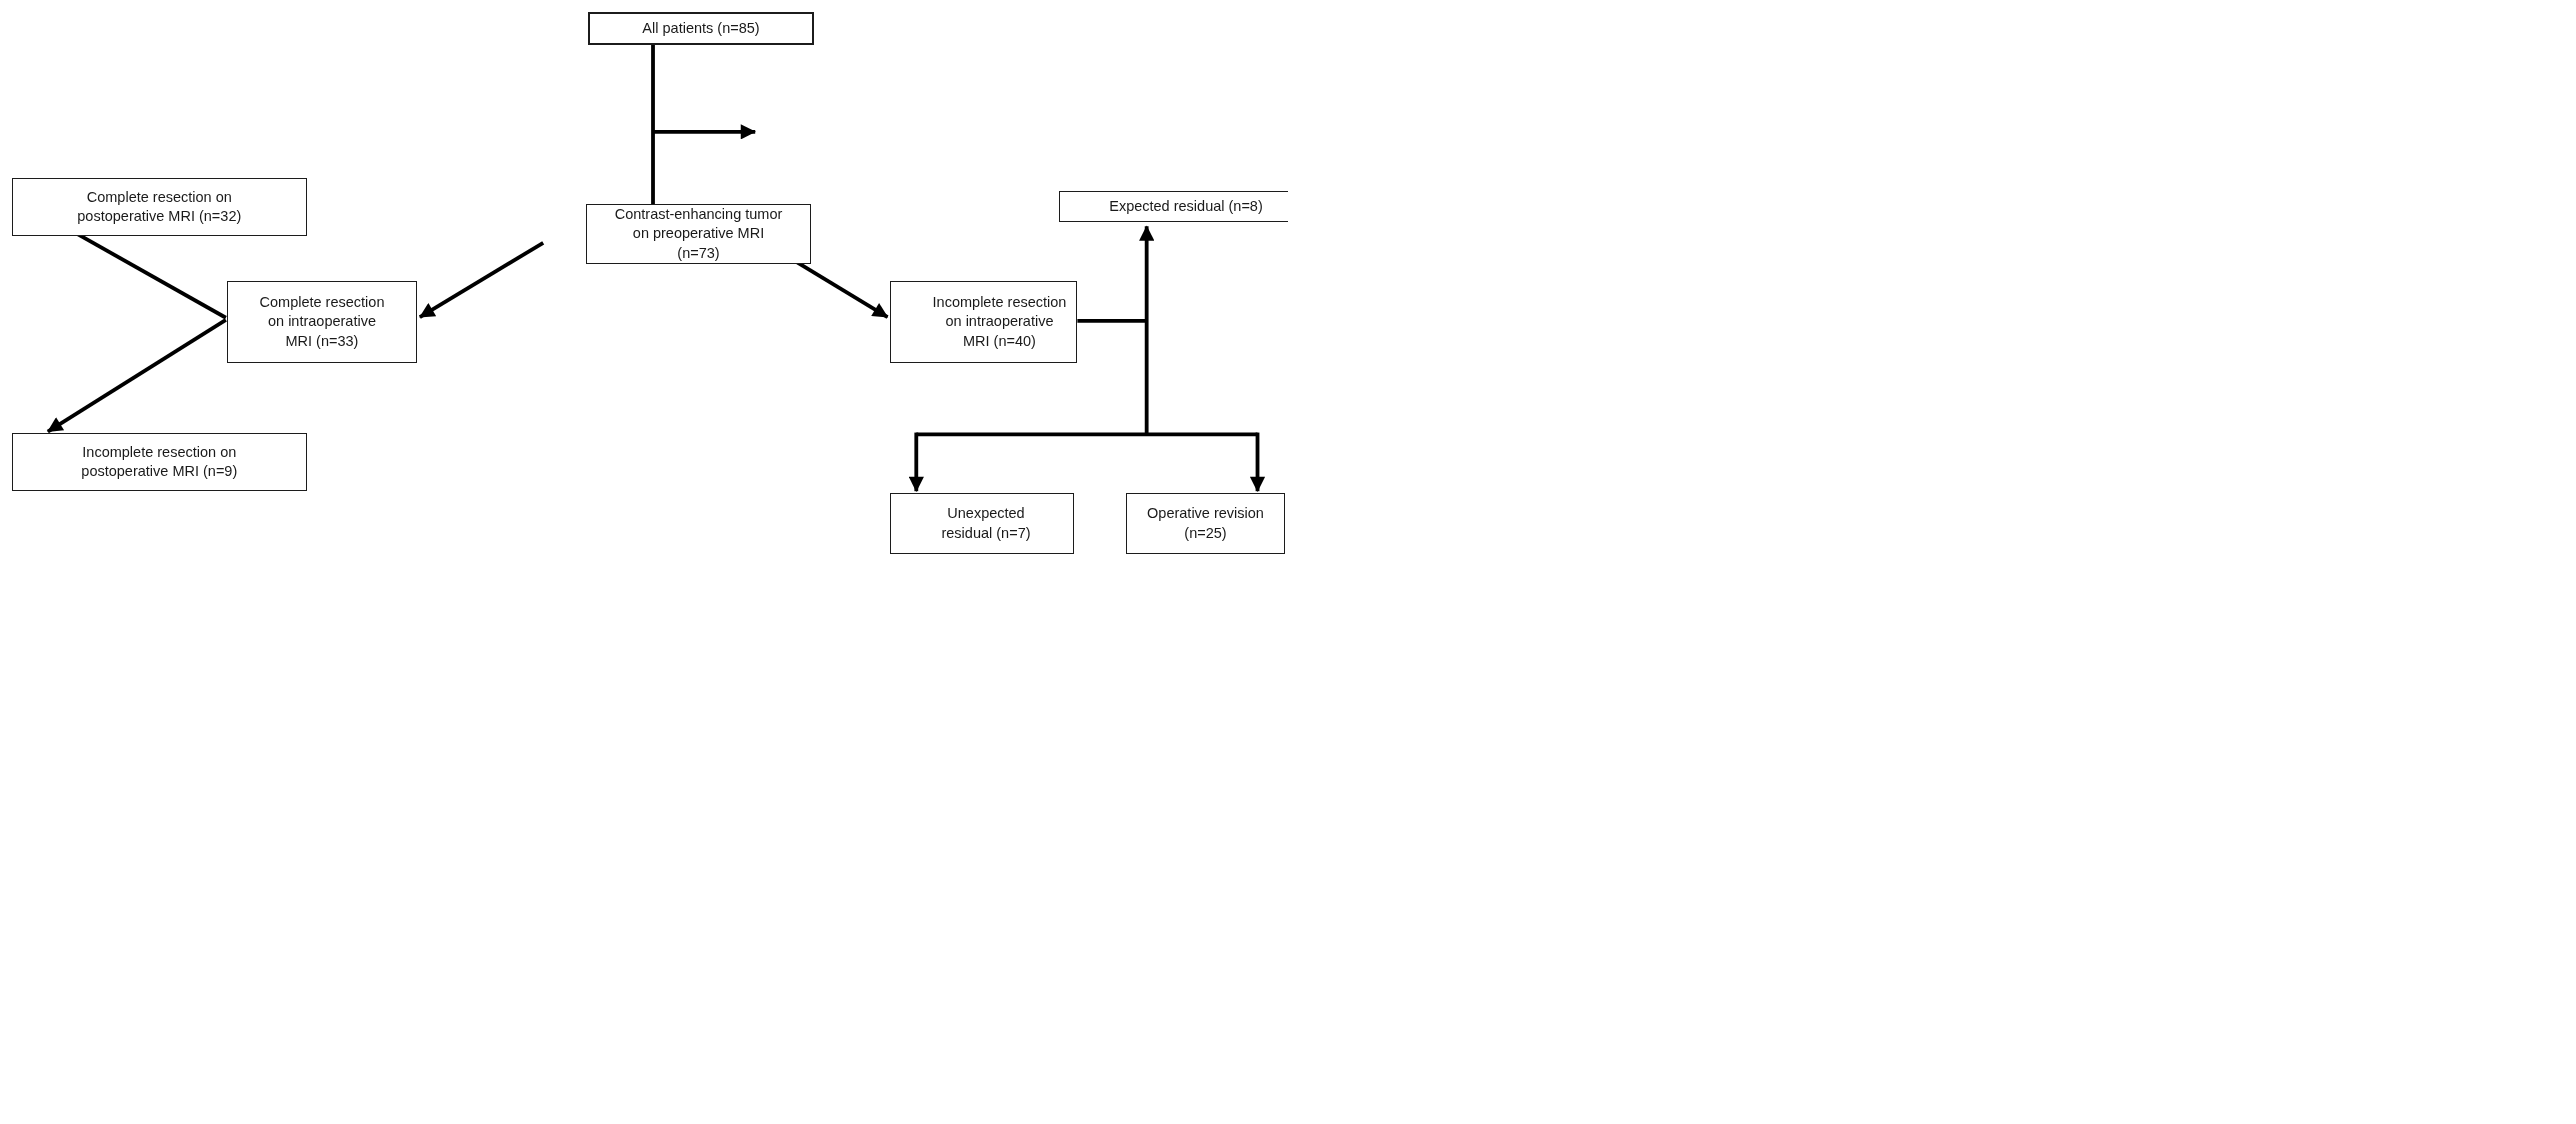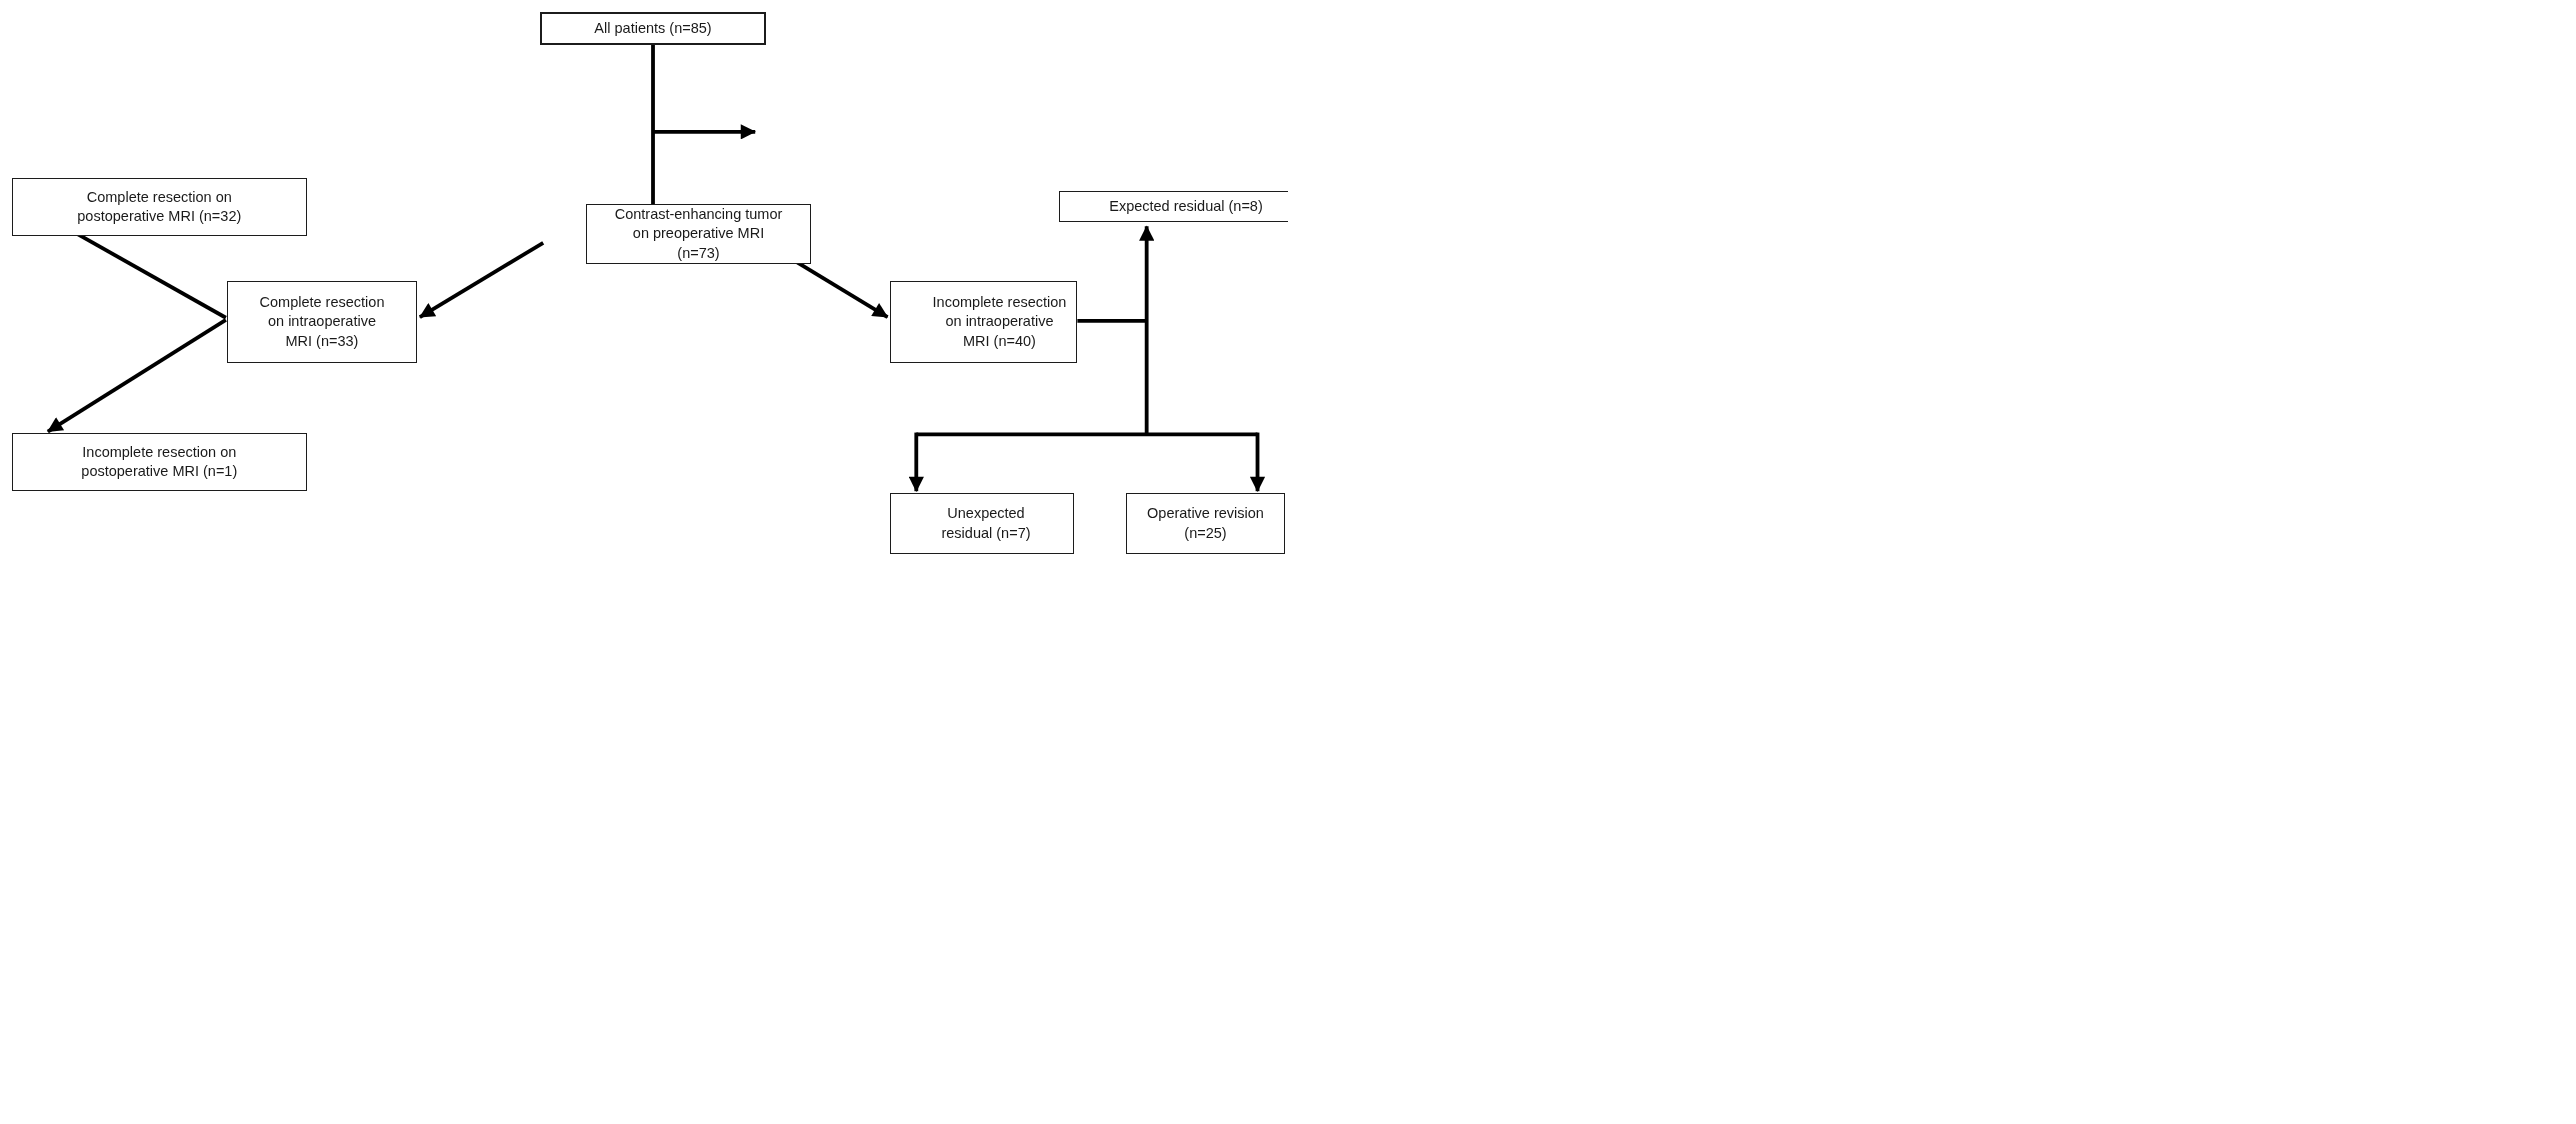--- a/index.html
+++ b/index.html
@@ -30,21 +30,21 @@
     display: flex;
     align-items: center;
     justify-content: center;
     text-align: center;
     color: #1a1a1a;
     font-size: 14.5px;
     line-height: 1.32;
     white-space: pre-line;
     z-index: 2;
   }
-  .node.thick { border-width: 2.1px; }
+  .node.thick { border-width: 2.1px; margin-left: 48px; }
 
   
   .n-all        { left: 540px;  top: 11.8px;  width: 226px; height: 33px; }
   .n-nocontrast { left: 761px; top: 103px; width: 320px; height: 56px; }
   .n-contrast   { left: 542px;  top: 204px; width: 225px; height: 60px; margin-left: 44px; }
   .n-comp-post  { left: 11.8px;   top: 154px; width: 295px; height: 58px; margin-top: 24px; }
   .n-comp-intra { left: 227px;  top: 281px; width: 190px; height: 82px; }
   .n-inc-post   { left: 11.8px;   top: 433px; width: 295px; height: 58px; }
   .n-expected   { left: 1059px; top: 191px; width: 254px; height: 30.5px; }
   .n-inc-intra  { left: 890px; top: 281px; width: 187px; height: 82px; padding-left: 32px; }
@@ -103,21 +103,21 @@
   </div>
 
   <div class="node n-comp-intra">
     <span>Complete resection
 on intraoperative
 MRI (n=33)</span>
   </div>
 
   <div class="node n-inc-post">
     <span>Incomplete resection on
-postoperative MRI (n=1)</span>
+postoperative MRI (n=9)</span>
   </div>
 
   <div class="node n-expected">
     <span>Expected residual (n=8)</span>
   </div>
 
   <div class="node n-inc-intra">
     <span>Incomplete resection
 on intraoperative
 MRI (n=40)</span>

